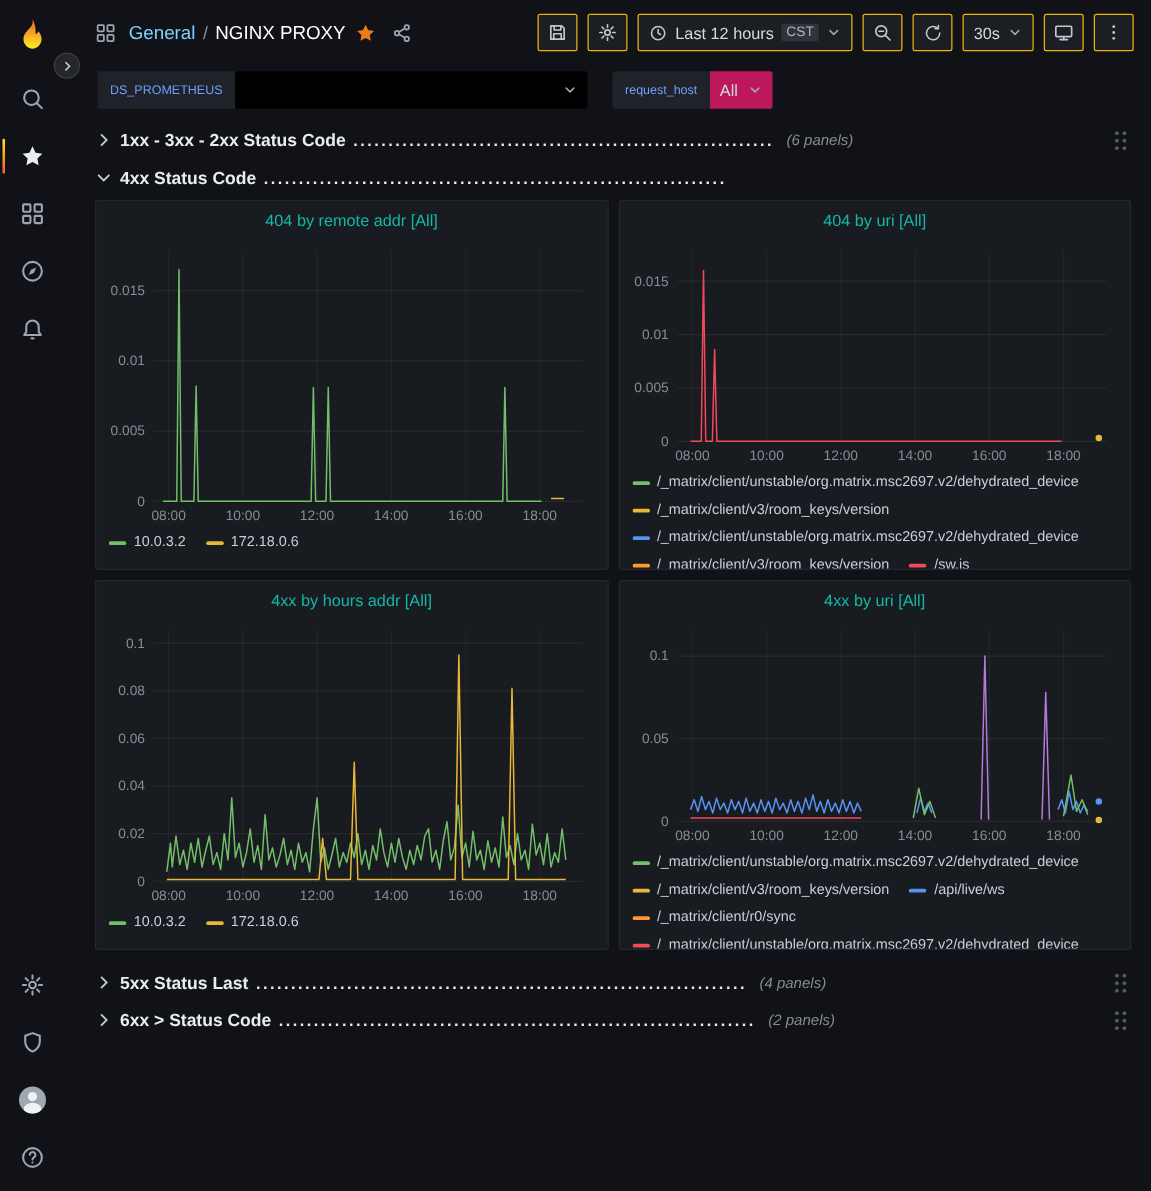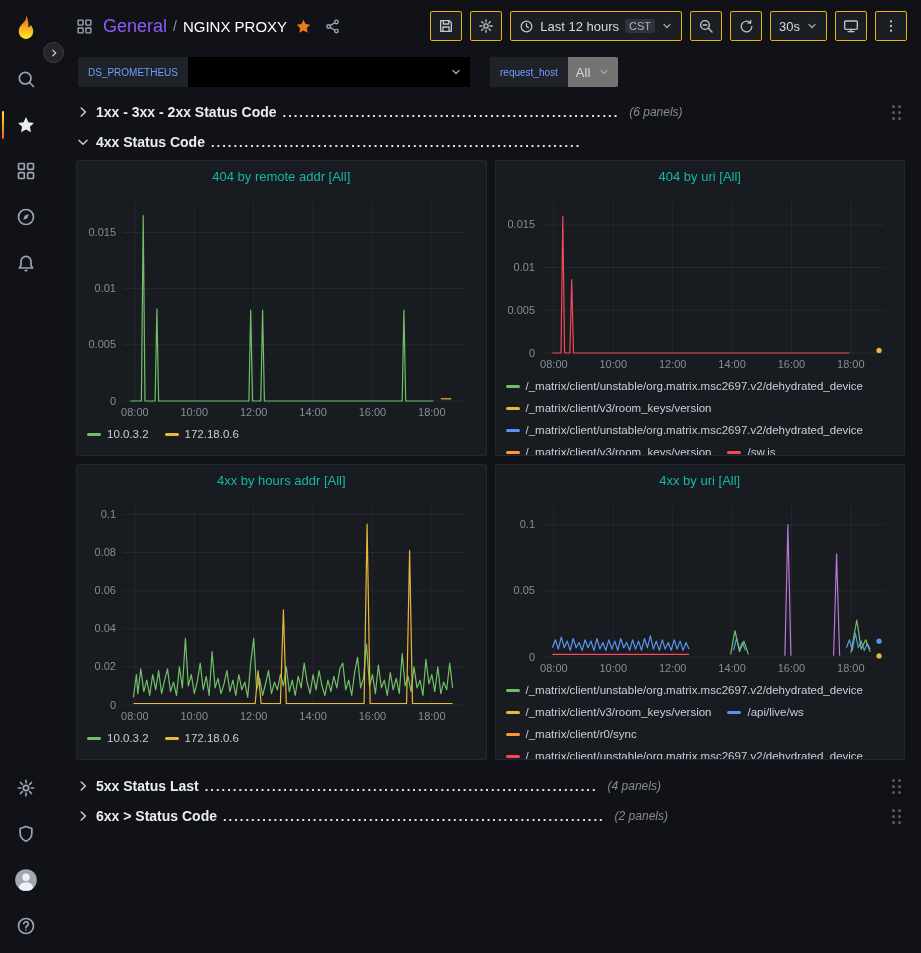--- a/index.html
+++ b/index.html
@@ -18,37 +18,37 @@
   .logo { width:44px; height:42px; display:flex; align-items:center; justify-content:center; cursor:pointer; margin-bottom:8px; }
   .side-item { width:52px; height:46px; display:flex; align-items:center; justify-content:center; color:#9da5b3; cursor:pointer; position:relative; }
   .side-item.active { color:#e9edf2; }
   .side-item.active::before { content:""; position:absolute; left:2px; top:9px; bottom:9px; width:2px; border-radius:1px; background:linear-gradient(#FCEE1F,#F15B2A); }
   .side-spacer { flex:1; }
   .sidebar-expand { position:absolute; left:43px; top:42px; width:21px; height:21px; border-radius:50%; background:#24262b; border:1px solid #3a3d43; color:#c7ccd3; display:flex; align-items:center; justify-content:center; padding:0; cursor:pointer; z-index:9; }
 
   
   .topnav { position:absolute; left:52px; right:0; top:0; height:52px; display:flex; align-items:center; padding:0 14px 0 24px; }
   .crumb-icon { color:#9da5b3; display:flex; margin-right:10px; }
-  .crumb-section { color:#8b5cf6; font-size:18px; cursor:pointer; }
+  .crumb-section { color:#7dd3fc; font-size:15px; cursor:pointer; }
   .crumb-sep { color:#8e9299; font-size:14px; margin:0 6px; }
   .crumb-title { color:#ffffff; font-size:15px; font-weight:500; cursor:pointer; }
   .star-btn { color:#EB7B18; margin-left:8px; display:flex; cursor:pointer; }
   .share-btn { color:#9da5b3; margin-left:12px; display:flex; cursor:pointer; }
   .nav-right { margin-left:auto; display:flex; align-items:center; gap:8px; }
   .nav-btn { height:30px; min-width:32px; display:flex; align-items:center; justify-content:center; gap:6px; background:#1b1e23; border:1px solid #eab308; border-radius:2px; color:#c2c7cf; font-size:13px; font-family:inherit; cursor:pointer; padding:0 8px; }
   .nav-btn.iconbtn { width:32px; padding:0; }
   .nav-btn .lbl { color:#d8d9da; white-space:nowrap; }
   .tz { font-size:11px; color:#aeb4bc; background:rgba(204,204,220,0.12); padding:1px 4px; border-radius:2px; }
   .chev-down { display:flex; color:#9da5b3; }
 
   
   .subnav { position:absolute; left:52px; right:0; top:52px; height:40px; display:flex; align-items:center; gap:20px; padding:0 16px 0 26px; }
   .var-group { display:flex; align-items:center; }
   .var-label { height:30px; display:flex; align-items:center; padding:0 10px; background:#1f2228; color:#6E9FFF; font-size:10px; font-weight:500; border-radius:2px 0 0 2px; }
-  .var-select { height:30px; display:flex; align-items:center; justify-content:space-between; gap:8px; background:#737373; border-radius:0 2px 2px 0; color:#d8d9da; font-size:13px; padding:0 8px; cursor:pointer; }
+  .var-select { height:30px; display:flex; align-items:center; justify-content:space-between; gap:8px; background:#be185d; border-radius:0 2px 2px 0; color:#d8d9da; font-size:13px; padding:0 8px; cursor:pointer; }
   .var-select.redacted { background:#000000; width:282px; }
 
   
   .dashboard { position:absolute; left:52px; right:0; top:92px; bottom:0; padding:4px 16px 0 24px; overflow:hidden; }
   .row-header { height:28px; display:flex; align-items:center; cursor:pointer; margin:2px 0; }
   .row-chev { width:20px; display:flex; color:#c7ccd3; flex:none; }
   .row-title { color:#e9edf2; font-size:14px; font-weight:700; white-space:nowrap; }
   .row-dots { color:#e9edf2; font-size:13px; font-weight:700; letter-spacing:2px; margin-left:6px; white-space:nowrap; overflow:hidden; flex:0 1 auto; }
   .row-count { color:#868b93; font-size:12px; font-style:italic; margin-left:10px; white-space:nowrap; }
   .row-spacer { flex:1; }

